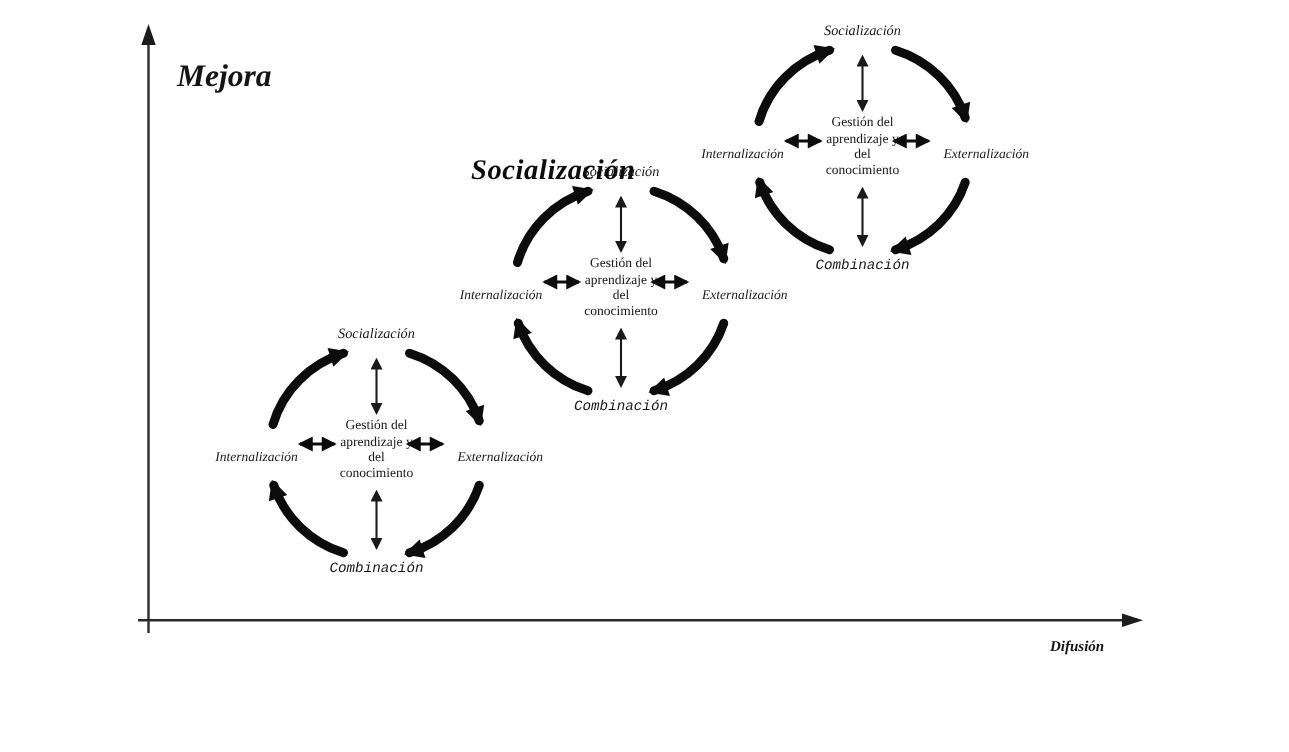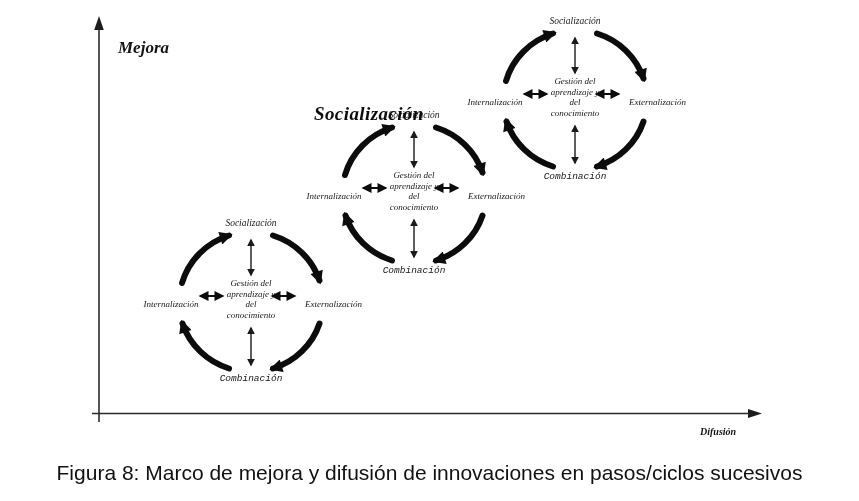--- a/index.html
+++ b/index.html
@@ -11,39 +11,39 @@
     color:#121212;
     overflow:hidden;
   }
   svg{display:block;}
   .axes-svg{position:absolute;left:0;top:0;}
   .axis-label{
     position:absolute;
     font-style:italic;font-weight:bold;
     color:#141414;
   }
-  .axis-label.y{left:118px;top:38px;font-size:17px;text-align:right;}
+  .axis-label.y{left:118px;top:38px;font-size:21px;text-align:right;}
   .axis-label.x{left:700px;top:426px;font-size:10px;}
 
   .cycle{position:absolute;width:216px;height:168px;}
   .cycle .ring{position:absolute;left:0;top:0;}
   .cycle .lbl{
     position:absolute;
     font-style:italic;font-size:9.5px;line-height:11px;
     text-align:center;color:#181818;
     white-space:nowrap;
   }
   .cycle .lbl.top{left:0;right:0;top:0;}
   .cycle .lbl.bottom{left:0;right:0;top:155px;font-family:Liberation Mono, monospace;}
   .cycle .lbl.left{left:-2px;top:81px;width:60px;font-size:9px;}
   .cycle .lbl.right{left:157px;top:81px;width:62px;font-size:9px;text-align:right;}
   .cycle .ctr{
     position:absolute;left:0;right:0;top:60px;
     text-align:center;
-    font-style:italic;font-size:9px;line-height:10.5px;
+    font-size:9px;line-height:10.5px;
     color:#181818;
   }
   .c1{left:143px;top:218px;}
   .c2{left:306px;top:110px;}
   .c3{left:467px;top:16px;}
 
   .big-social{
     position:absolute;left:314px;top:103px;
     font-size:19px;font-weight:bold;font-style:italic;
     letter-spacing:.4px;color:#0d0d0d;
@@ -151,14 +151,13 @@
     <div class="ctr">
       <div>Gestión del</div>
       <div>aprendizaje y</div>
       <div>del</div>
       <div>conocimiento</div>
     </div>
   </div>
 
   <div class="big-social">Socialización</div>
 
-  <div class="caption">Figura 8: Marco de mejora y difusión de innovaciones en pasos/ciclos sucesivos</div>
 </div>
 
 </body></html>

